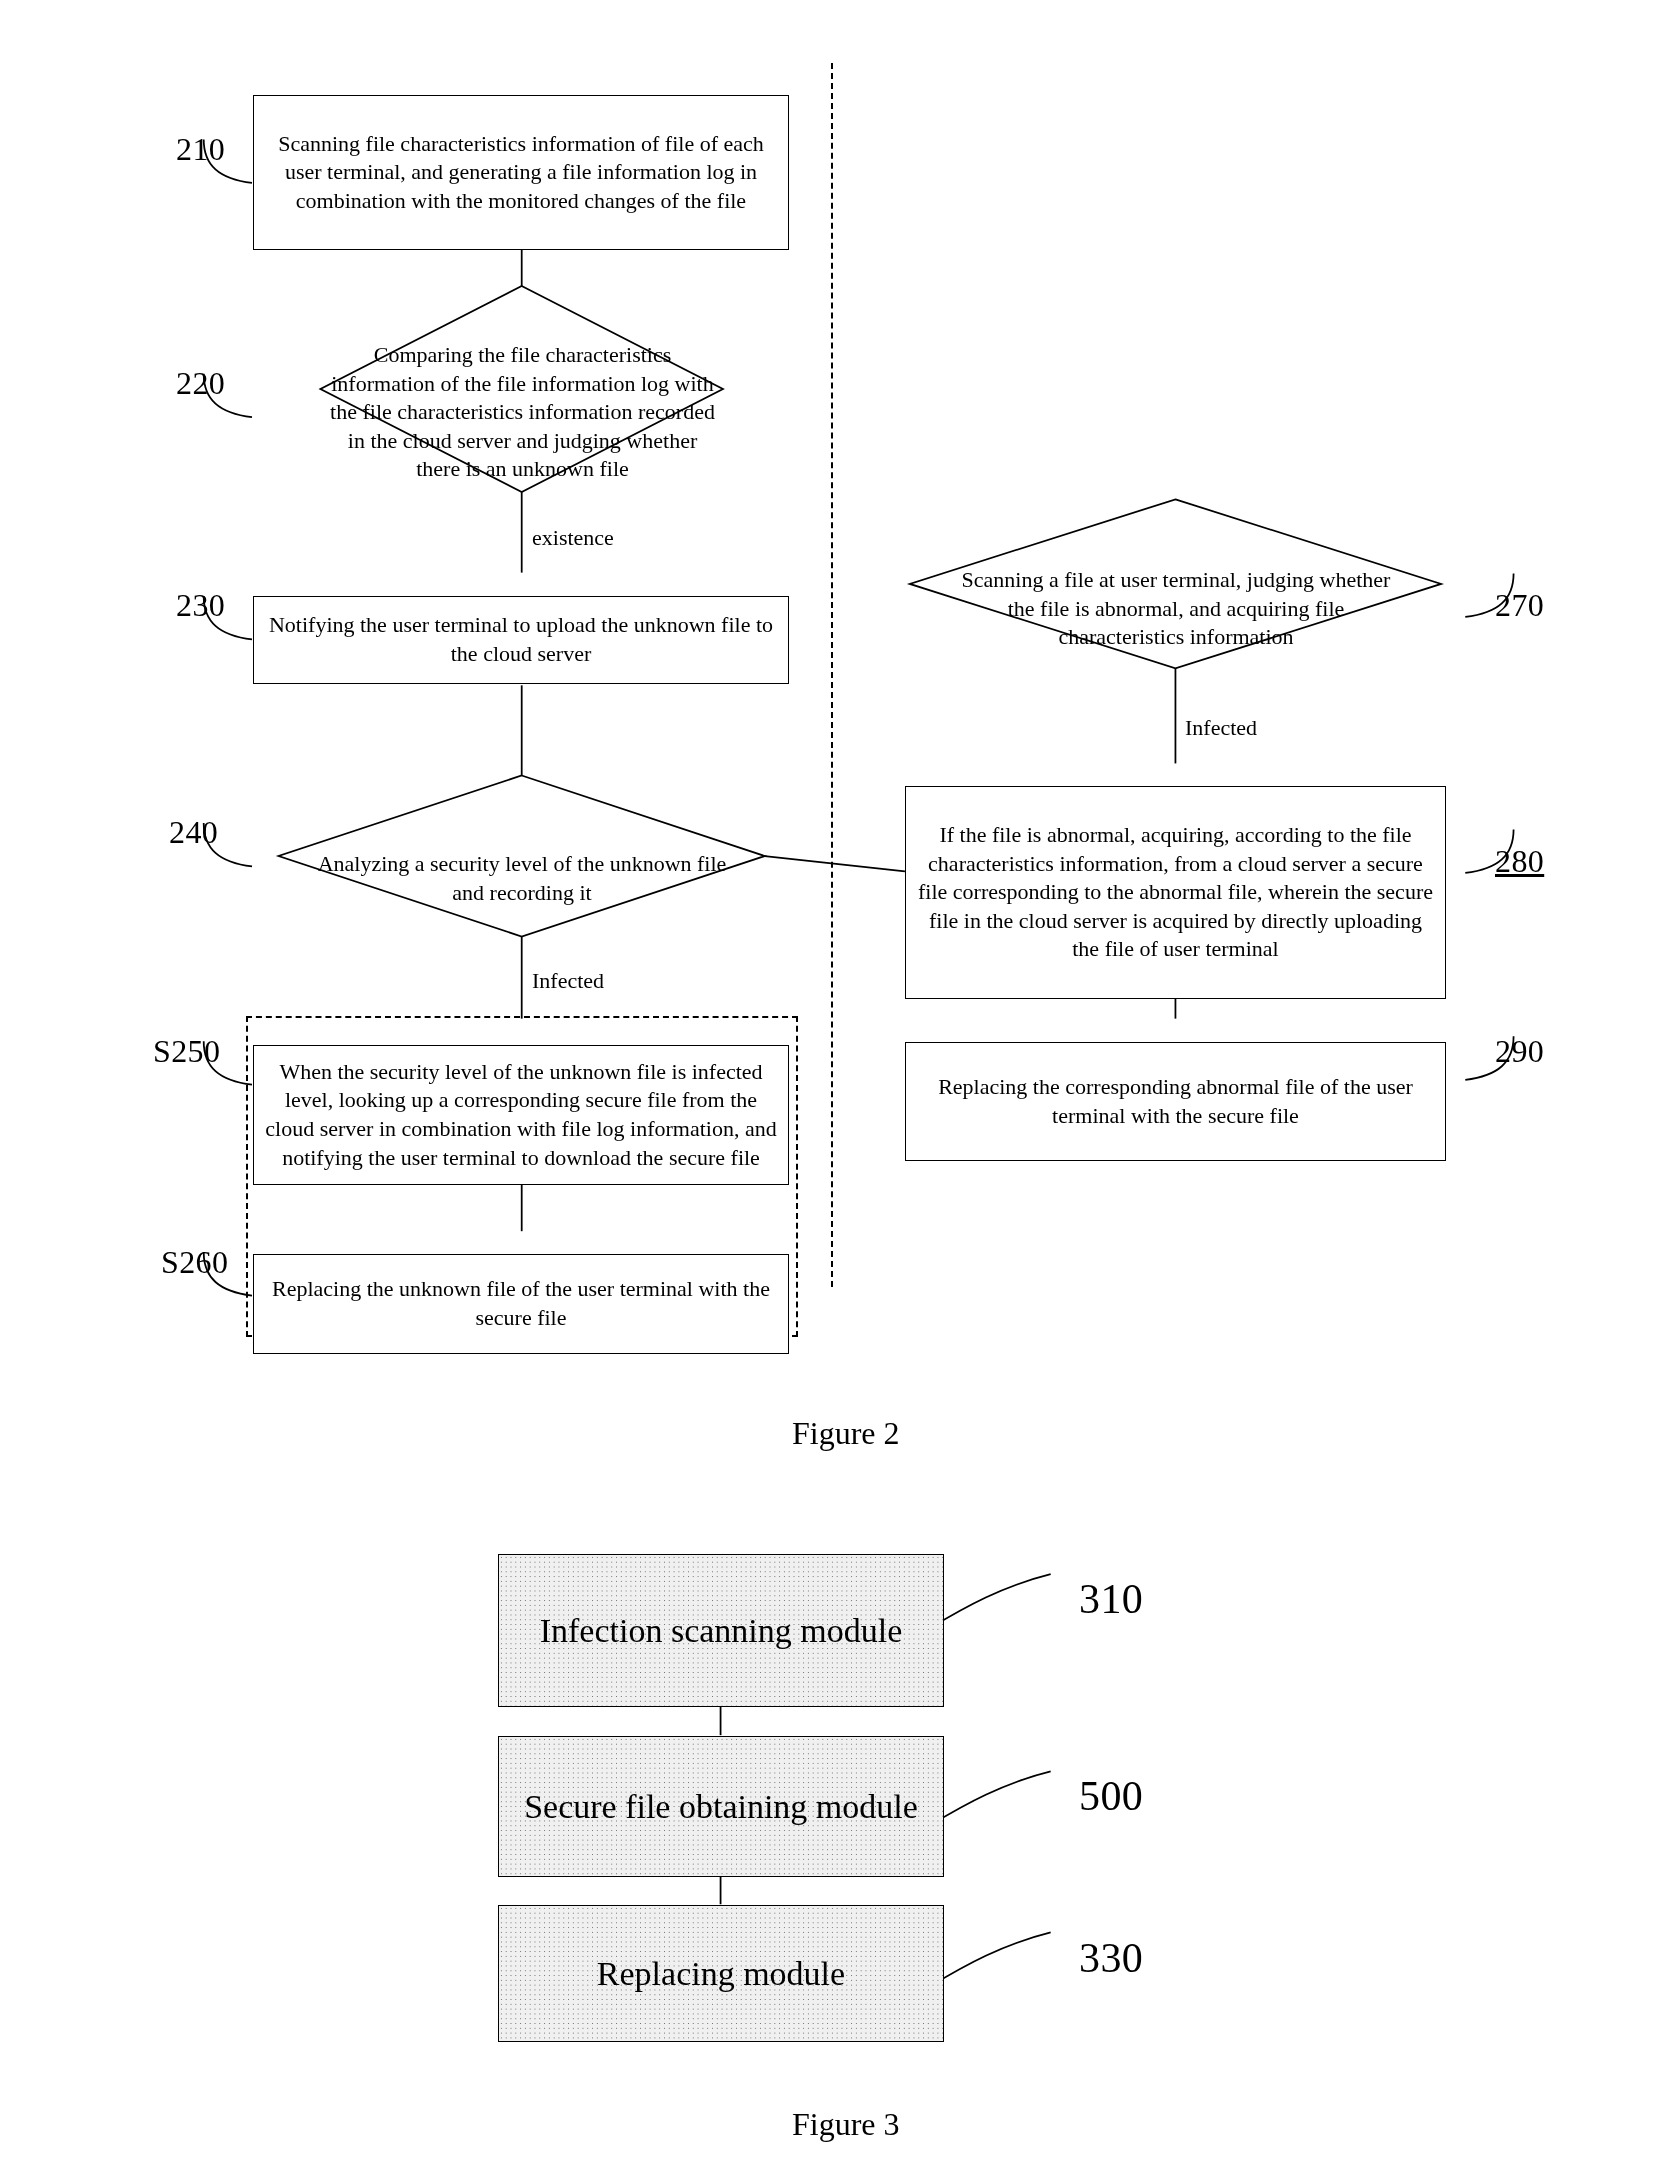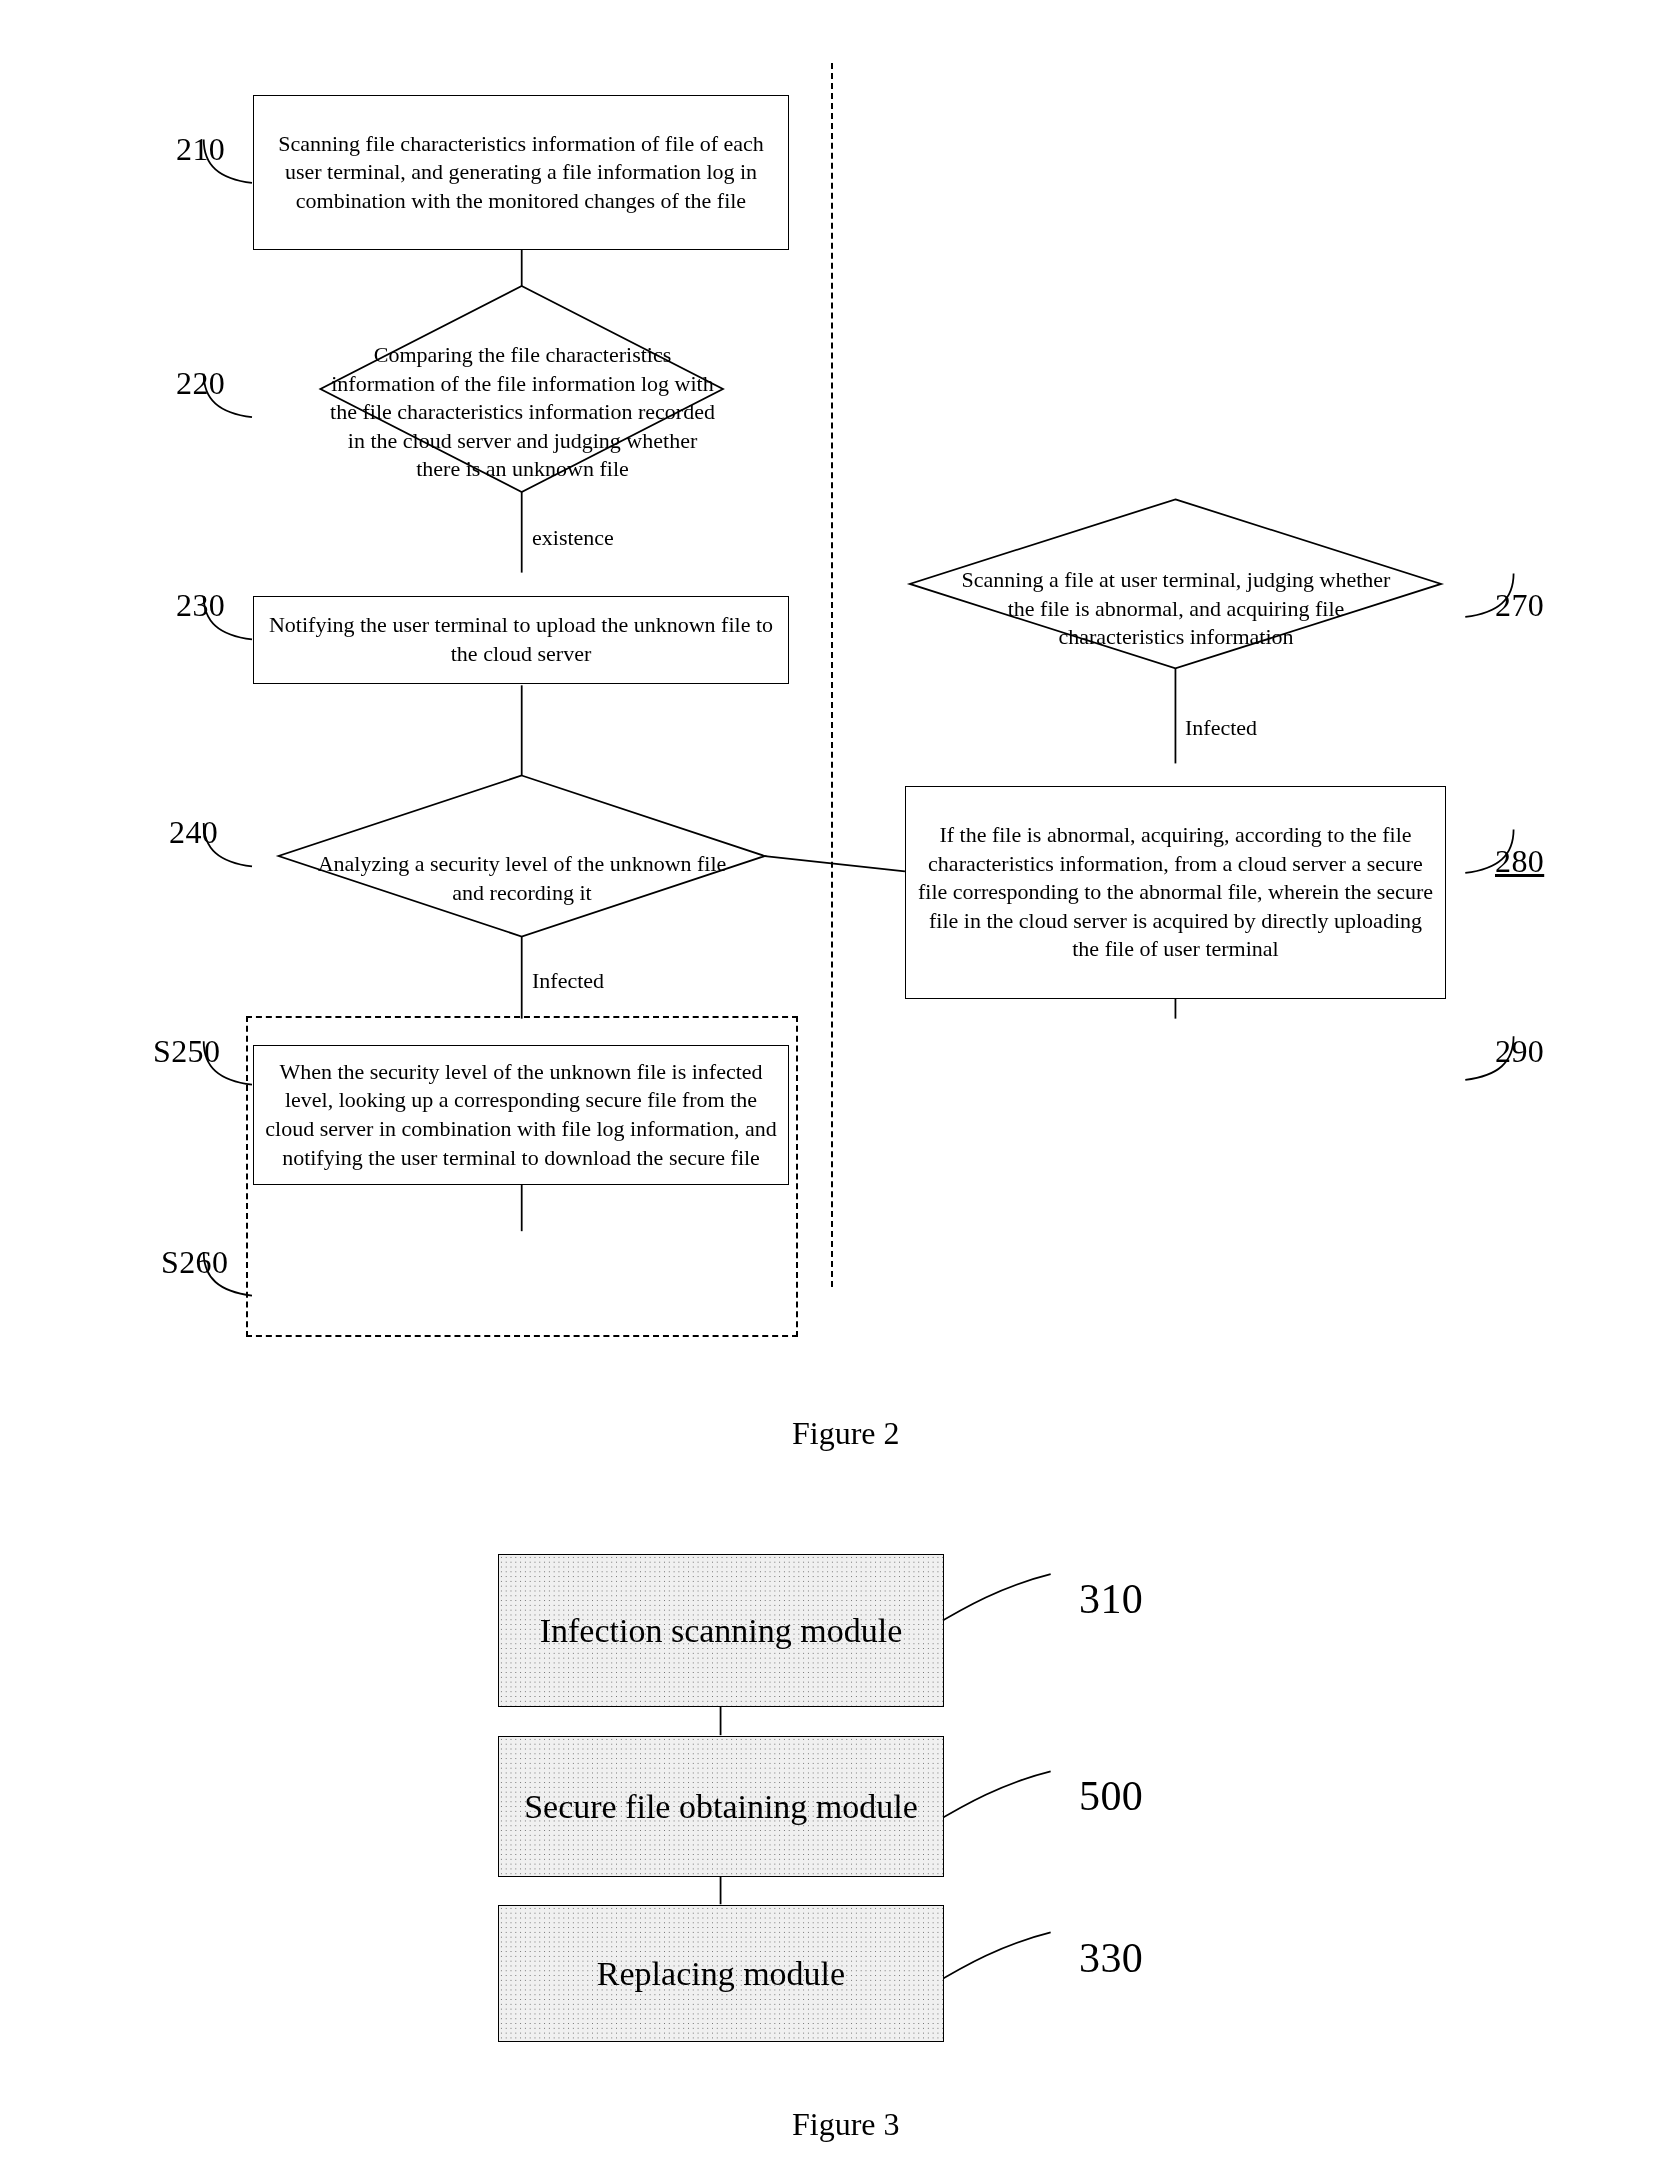--- a/index.html
+++ b/index.html
@@ -184,34 +184,40 @@
 
   <div class="edgelabel" style="left:532px; top:970px;">Infected</div>
 
   <div class="dashbox" style="left:246px; top:1016px; width:552px; height:321px;"></div>
 
   <div class="node rectbox" style="left:253px; top:1022px; width:536px; height:140px;">
     <div class="txt">When the security level of the unknown file is infected level, looking up a corresponding secure file from the cloud server in combination with file log information, and notifying the user terminal to download the secure file</div>
   </div>
   <div class="refnum" style="left:153px; top:987px;">S250</div>
 
+  <div class="node rectbox" style="left:253px; top:1231px; width:536px; height:100px;">
+    <div class="txt">Replacing the unknown file of the user terminal with the secure file</div>
+  </div>
   <div class="refnum" style="left:161px; top:1198px;">S260</div>
 
   <div class="node diamond" style="left:944px; top:550px; width:464px; height:72px;">
     <div class="txt">Scanning a file at user terminal, judging whether the file is abnormal, and acquiring file characteristics information</div>
   </div>
   <div class="refnum" style="left:1495px; top:541px;">270</div>
 
   <div class="edgelabel" style="left:1185px; top:717px;">Infected</div>
 
   <div class="node rectbox" style="left:905px; top:763px; width:541px; height:213px;">
     <div class="txt">If the file is abnormal, acquiring, according to the file characteristics information, from a cloud server a secure file corresponding to the abnormal file, wherein the secure file in the cloud server is acquired by directly uploading the file of user terminal</div>
   </div>
   <div class="refnum" style="left:1495px; top:797px;text-decoration:underline;">280</div>
 
+  <div class="node rectbox" style="left:905px; top:1019px; width:541px; height:119px;">
+    <div class="txt">Replacing the corresponding abnormal file of the user terminal with the secure file</div>
+  </div>
   <div class="refnum" style="left:1495px; top:987px;">290</div>
 
   <div class="caption" style="left:792px; top:1417px;">Figure 2</div>
 
   <div class="modbox" style="left:498px; top:1554px; width:446px; height:153px;">
     <div class="txt">Infection scanning module</div>
   </div>
   <div class="refnum" style="left:1079px; top:1530px; font-size:42px;">310</div>
 
   <div class="modbox" style="left:498px; top:1736px; width:446px; height:141px;">

